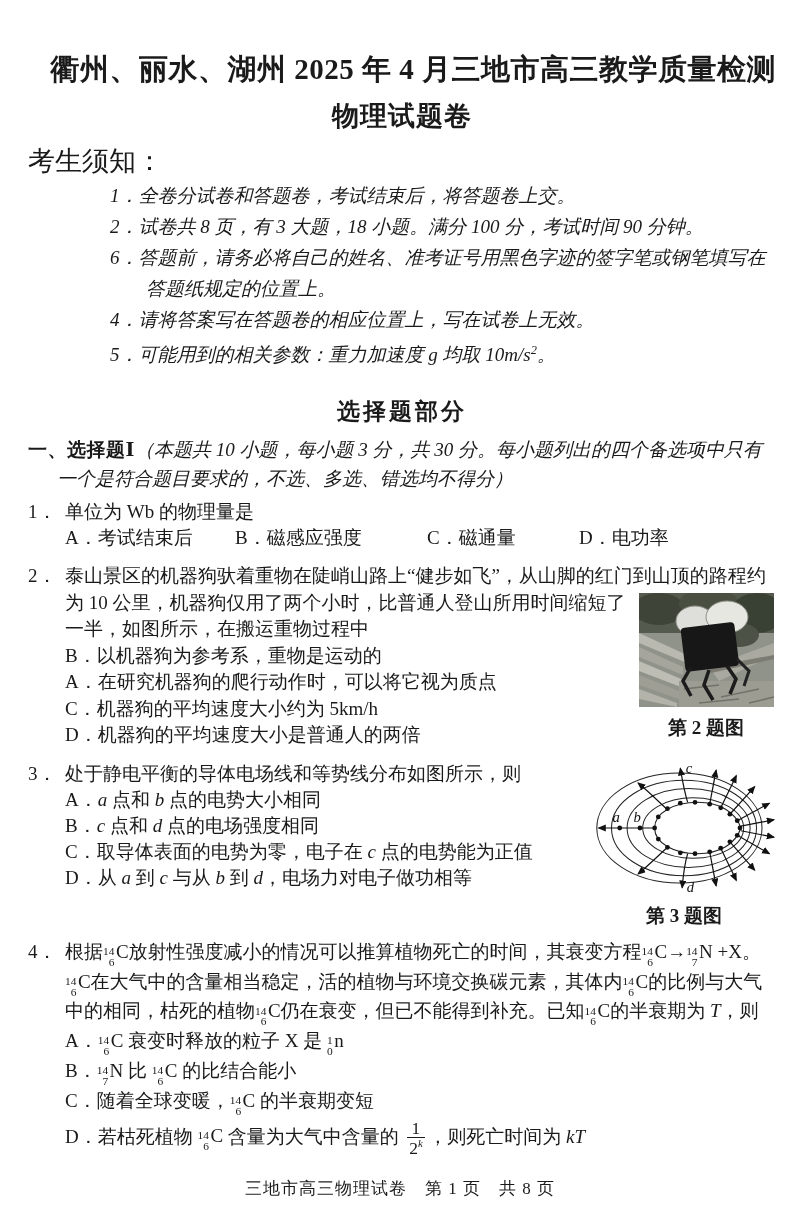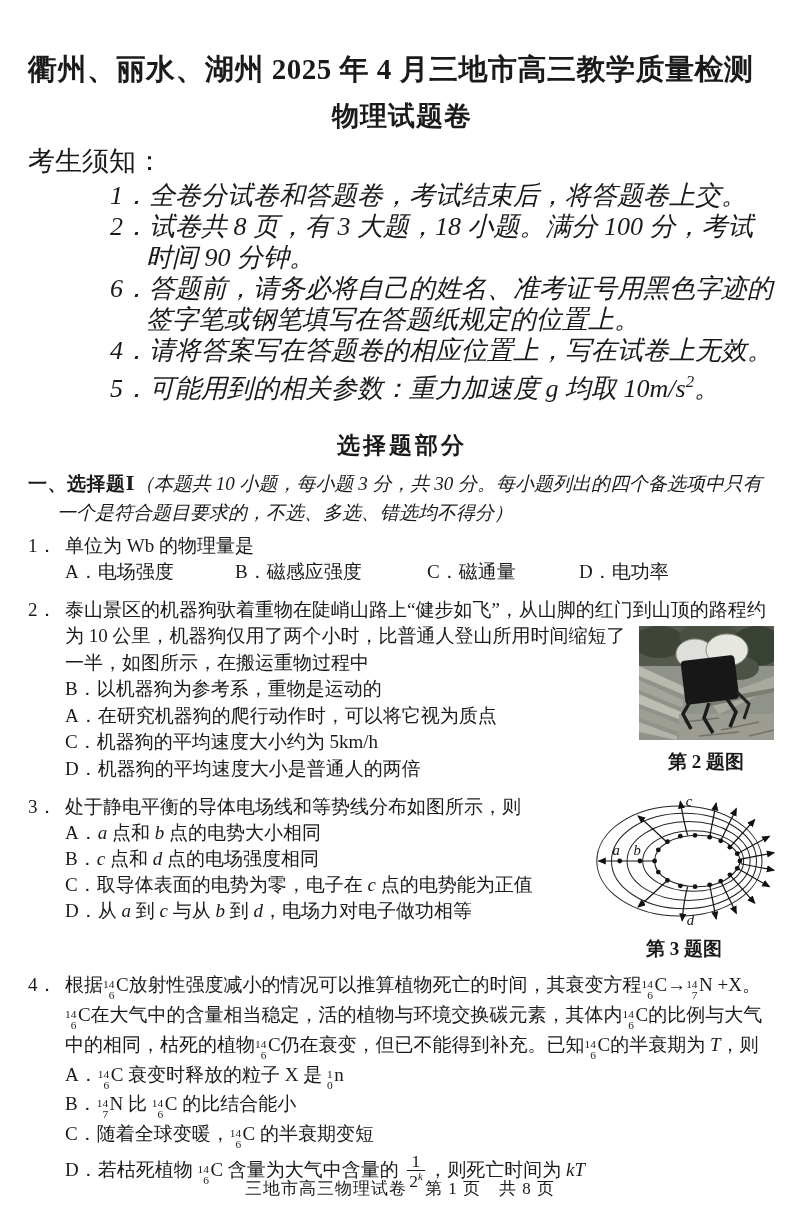--- a/index.html
+++ b/index.html
@@ -6,24 +6,24 @@
   .page{
     position:relative;
     width:800px;height:1208px;
     box-sizing:border-box;
     padding:52px 24px 0 28px;
     background:#ffffff;
     color:#1a1a1a;
     font-family:"Liberation Serif","DejaVu Serif",serif;
     overflow:hidden;
   }
-  .h-title{margin:0;font-size:29px;line-height:35px;text-align:left;font-weight:900;letter-spacing:0.5px;}
+  .h-title{margin:0;font-size:29px;line-height:35px;text-align:right;font-weight:900;letter-spacing:0.5px;}
   .h-sub{margin:13px 0 0;font-size:27px;line-height:33px;text-align:center;font-weight:900;letter-spacing:1px;}
   .notice-h{margin-top:15px;font-size:27px;line-height:27px;font-weight:400;}
-  .notice{margin:5px 0 0 82px;font-size:26px;line-height:31px;}
+  .notice{margin:5px 0 0 82px;font-size:19px;line-height:31px;}
   .nitem{padding-left:36px;text-indent:-36px;}
   .kai{font-style:italic;}
   .sec-h{margin:26px 0 8px;text-align:center;font-size:23px;line-height:31px;font-weight:700;letter-spacing:3px;}
   .intro{font-size:19px;line-height:29px;padding-left:29px;text-indent:-29px;}
   .intro b{letter-spacing:0.5px;}
   .q{position:relative;padding-left:37px;font-size:19px;}
   .qnum{position:absolute;left:0;top:0;}
   .q1{margin-top:6px;line-height:26px;}
   .q1opts span{display:inline-block;}
   .q1opts .o1{width:170px;} .q1opts .o2{width:192px;} .q1opts .o3{width:152px;}
@@ -68,21 +68,21 @@
   <div class="sec-h">选择题部分</div>
 
   <div class="intro">
     <b>一、选择题Ⅰ</b><span class="kai">（本题共 10 小题，每小题 3 分，共 30 分。每小题列出的四个备选项中只有一个是符合题目要求的，不选、多选、错选均不得分）</span>
   </div>
 
   <div class="q q1">
     <span class="qnum">1．</span>
     <div>单位为 Wb 的物理量是</div>
     <div class="q1opts">
-      <span class="o1">A．电场强度</span><span class="o2">B．磁感应强度</span><span class="o3">C．磁通量</span><span class="o4">D．电功率</span>
+      <span class="o1">A．考试结束后</span><span class="o2">B．磁感应强度</span><span class="o3">C．磁通量</span><span class="o4">D．电功率</span>
     </div>
   </div>
 
   <div class="q q2">
     <span class="qnum">2．</span>
     <span>泰山景区的机器狗驮着重物在陡峭山路上“健步如飞”，从山脚的红门到山顶的路程</span><span class="figwrap2"><svg width="135" height="114" viewBox="0 0 135 114" role="img">
         <rect x="0" y="0" width="135" height="114" fill="#90938a"></rect>
         <rect x="0" y="0" width="135" height="40" fill="#555a4e"></rect>
         <ellipse cx="20" cy="16" rx="26" ry="16" fill="#3f4438"></ellipse>
         <ellipse cx="70" cy="10" rx="30" ry="14" fill="#495042"></ellipse>

